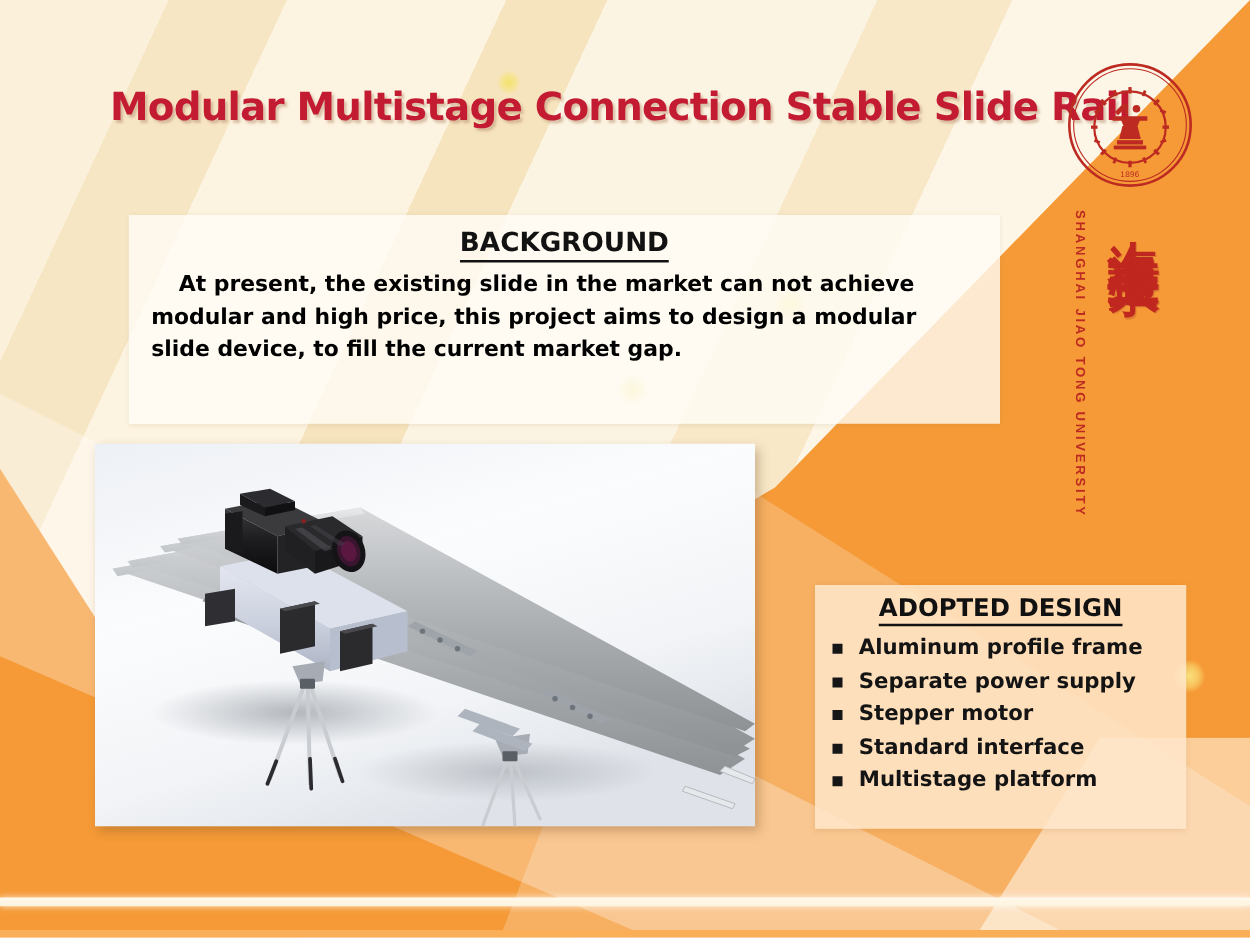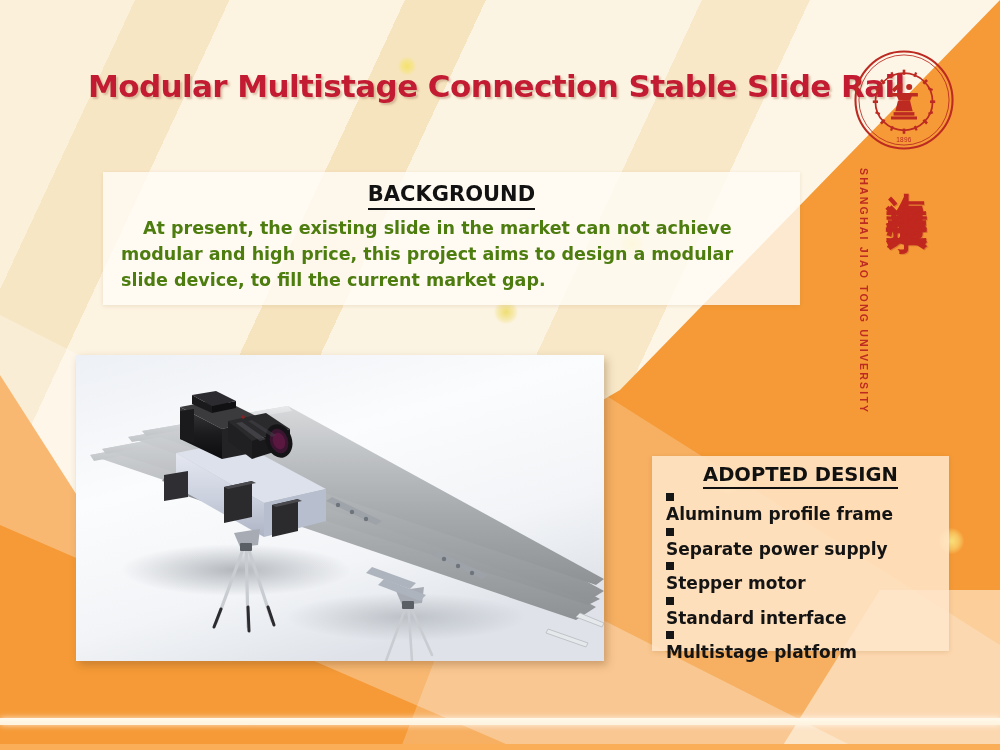--- a/index.html
+++ b/index.html
@@ -100,65 +100,65 @@
     position:absolute;left:38px;top:110px;
     writing-mode:vertical-rl;
     font-size:42px;line-height:1.28;letter-spacing:4px;
     color:#C0271F;font-weight:bold;
     font-family:"DejaVu Serif", serif;
     text-shadow:1px 1px 0 rgba(160,40,30,.25);
   }
 
   
   .bg-panel{
-    position:absolute;left:103px;top:172px;width:697px;height:133px;
+    position:absolute;left:103px;top:172px;width:697px;height:167px;
     background:rgba(255,253,246,0.80);
     box-shadow:0 1px 4px rgba(150,110,60,.15);
   }
   .bg-panel-title{
     text-align:center;margin-top:10px;
     font-size:21px;font-weight:bold;color:#121212;
     font-family:"DejaVu Sans", sans-serif;
   }
   .bg-panel-title span{
     border-bottom:2.5px solid #121212;padding-bottom:2px;
   }
   .bg-panel-body{
     margin:10px 16px 0 18px;
-    font-size:17.5px;line-height:1.48;font-weight:bold;color:#4d7c0f;
+    font-size:17.5px;line-height:1.48;font-weight:bold;color:#000000;
     font-family:"DejaVu Sans", sans-serif;
     text-indent:22px;
   }
 
   
   .photo{
     position:absolute;left:76px;top:355px;width:528px;height:306px;
     background:linear-gradient(160deg,#ECEFF4 0%,#F6F8FA 30%,#FDFDFE 55%,#EFF1F5 80%,#E2E5EA 100%);
     box-shadow:3px 4px 8px rgba(120,80,40,.35);
     overflow:hidden;
   }
   .photo svg{display:block;width:100%;height:100%;}
 
   
   .design{
-    position:absolute;left:652px;top:456px;width:297px;height:195px;
+    position:absolute;left:652px;top:468px;width:297px;height:195px;
     background:rgba(255,231,203,0.86);
     box-shadow:0 1px 5px rgba(150,90,30,.18);
   }
   .design-title{
     text-align:center;margin-top:7px;
     font-size:19.5px;font-weight:bold;color:#111;
     font-family:"DejaVu Sans", sans-serif;
   }
   .design-title span{border-bottom:2.5px solid #111;padding-bottom:1px;}
   .design-list{list-style:none;margin:7px 0 0 0;padding:0 0 0 14px;}
   .design-list li{
     font-size:17px;font-weight:bold;color:#141414;
     font-family:"DejaVu Sans", sans-serif;
-    line-height:1.56;display:flex;align-items:baseline;flex-direction:column;
+    line-height:1.56;display:flex;align-items:baseline;
   }
   .bullet{
     display:inline-block;width:8px;height:8px;background:#161616;
     margin-right:13px;flex:0 0 auto;
   }
 </style>
 </head>
 <body>
 
 <div class="slide">

